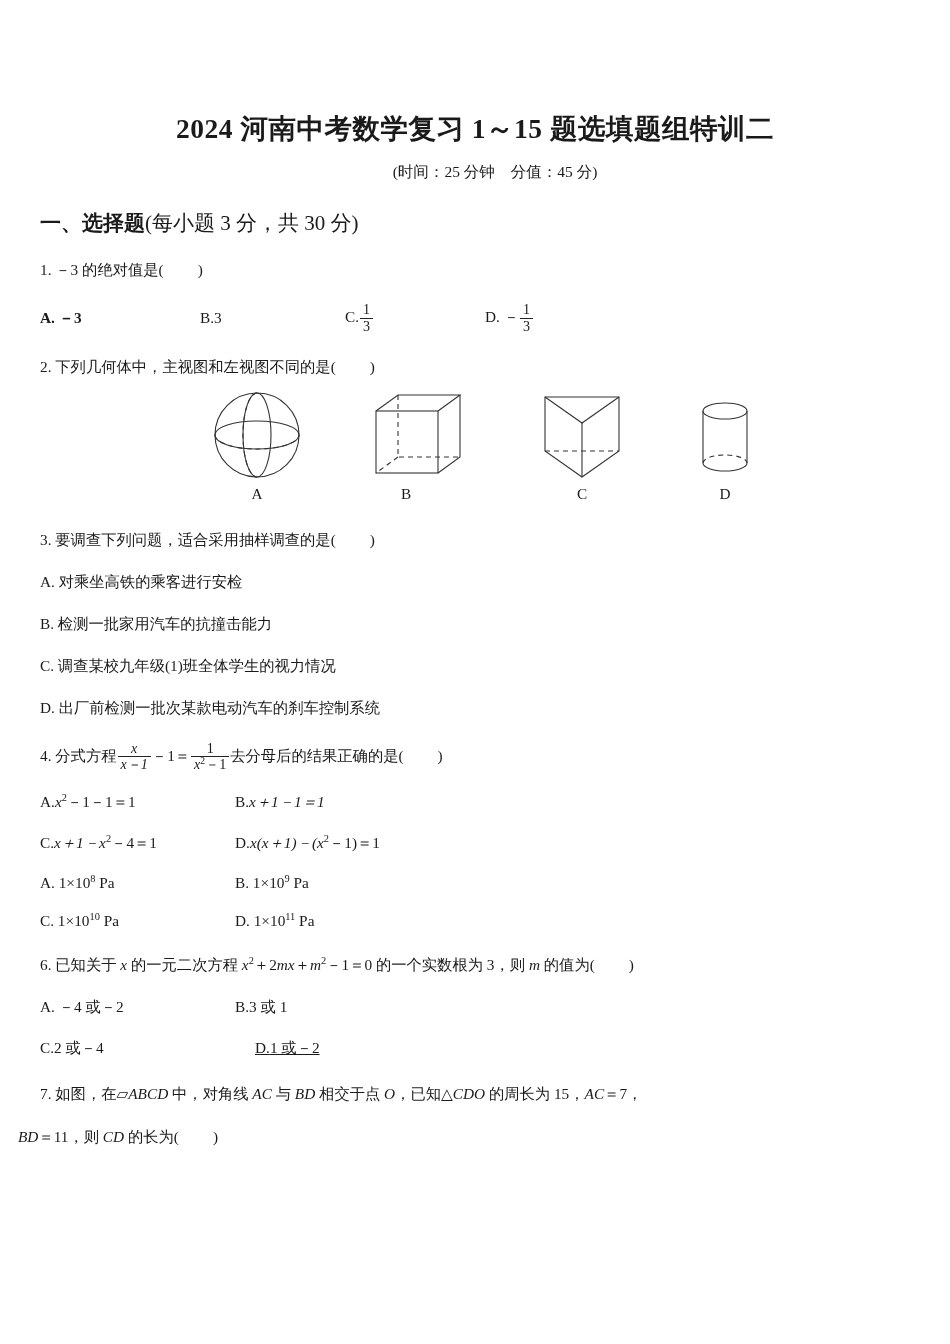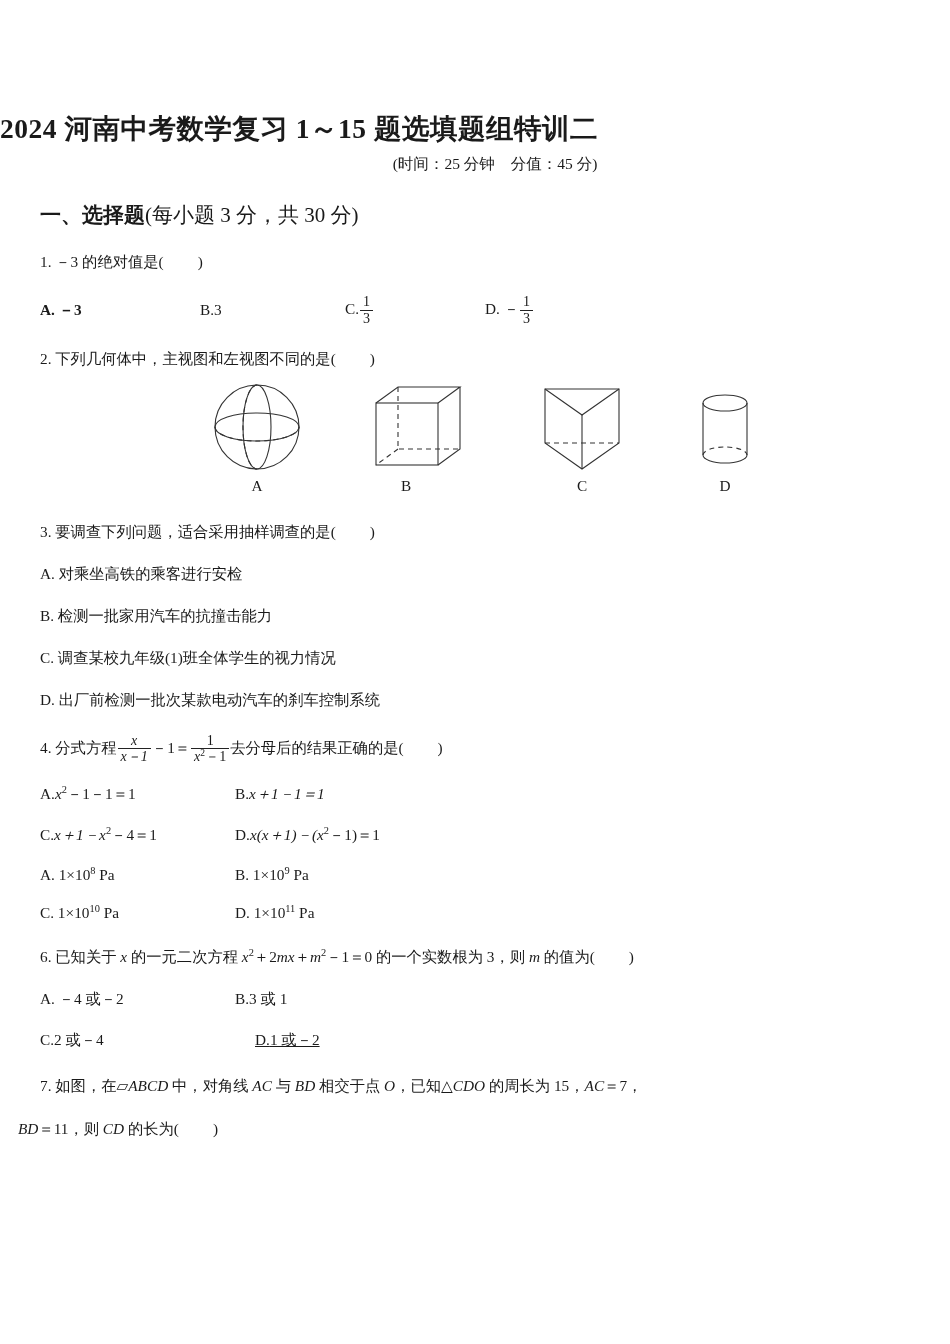--- a/index.html
+++ b/index.html
@@ -7,38 +7,39 @@
     width:950px; height:1344px;
     background:#ffffff;
     font-family:"Liberation Serif", "DejaVu Serif", serif;
     color:#1a1a1a;
     -webkit-font-smoothing:antialiased;
   }
   .page { position:relative; width:950px; height:1344px; padding:0; box-sizing:border-box; }
 
   
   .doc-title {
+    text-align:center;
     font-size:27.5px;
     font-weight:bold;
     letter-spacing:.5px;
     padding-top:112px;
     line-height:1.25;
   }
   .id-line {
     margin-top:16px;
     padding-left:152px;
     font-size:15.5px;
     letter-spacing:.3px;
   }
   .id-line .fld { margin-right:28px; white-space:nowrap; }
   .blank { display:inline-block; width:78px; border-bottom:1px solid #333; vertical-align:-2px; }
   .meta-line {
     text-align:center;
     font-size:15.5px;
-    margin-top:8px;
+    margin-top:16px;
     padding-left:40px;
   }
   .meta-line .gap { display:inline-block; width:16px; }
 
   
   .section-head {
     font-size:21px;
     font-weight:bold;
     margin:26px 0 0 40px;
   }

